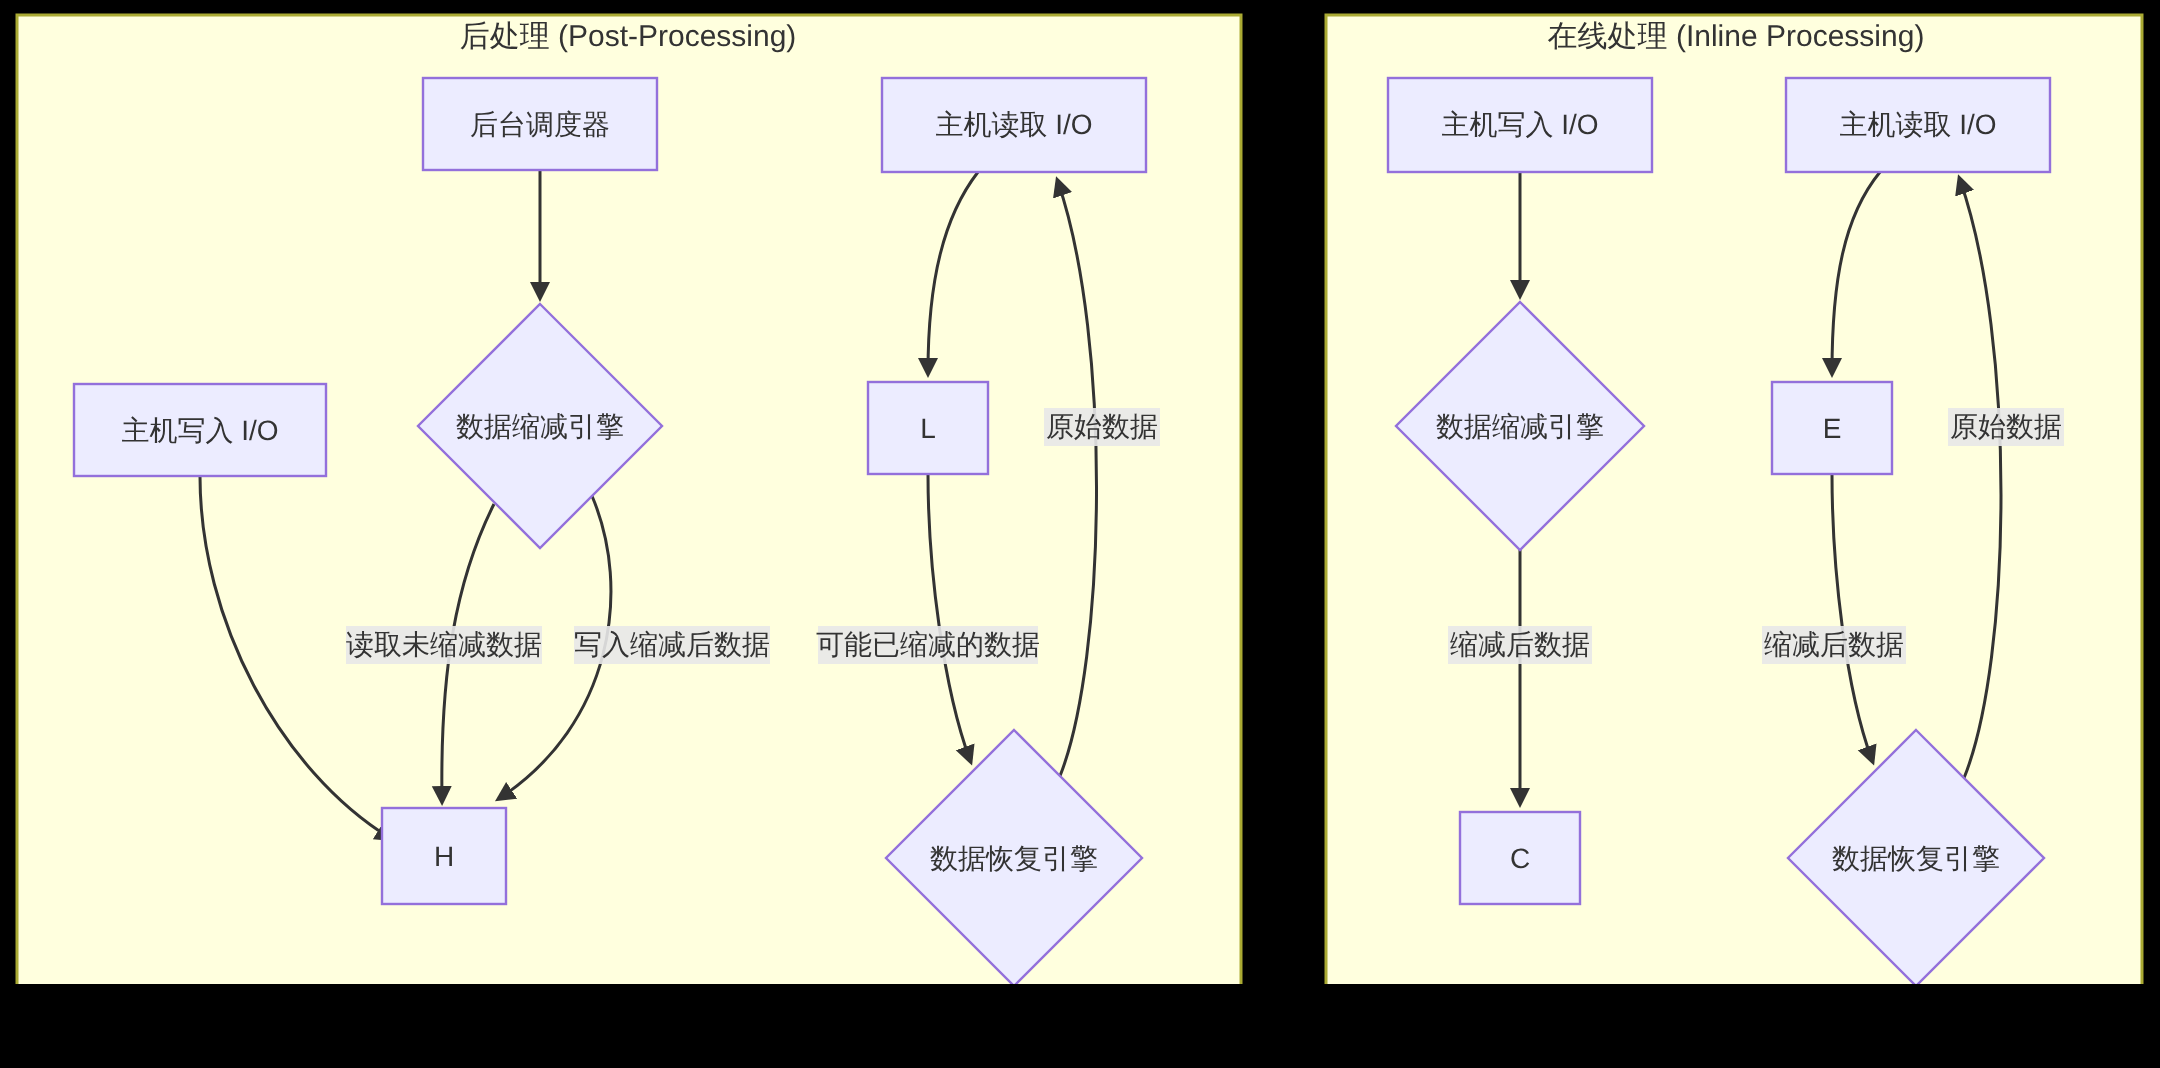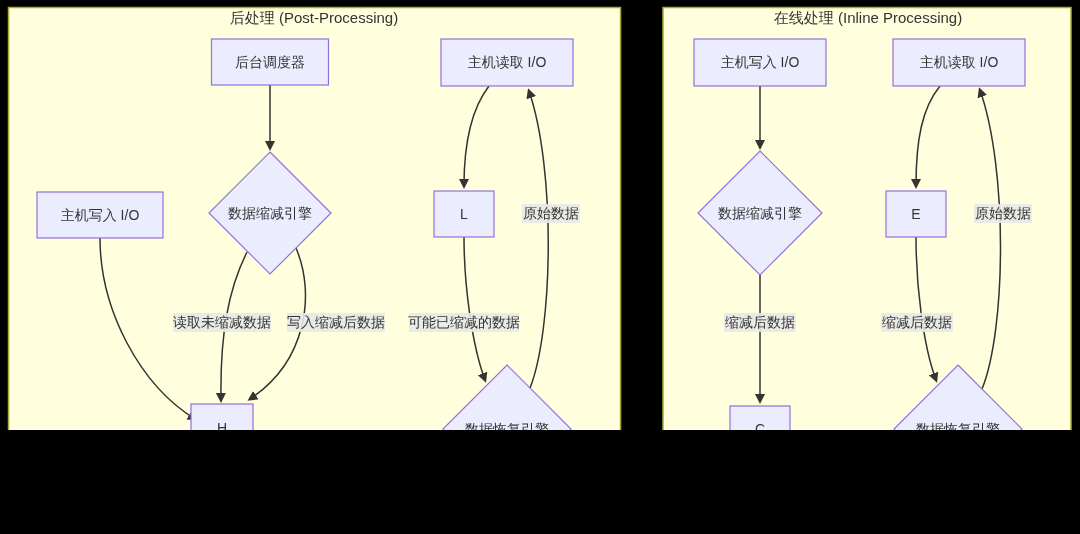--- a/index.html
+++ b/index.html
@@ -1,18 +1,18 @@
 <!DOCTYPE html>
 <html><head>
 <meta charset="utf-8">
 <style>
   html, body { margin: 0; padding: 0; background: #000000; }
   .stage {
     position: relative;
-    width: 1080px; height: 430px;
+    width: 1080px; height: 492px;
     background: #000000;
     font-family: "Liberation Sans", "DejaVu Sans", sans-serif;
   }
   svg { display: block; }
   .cluster-rect { fill: #ffffde; stroke: #aaaa33; stroke-width: 1.5; }
   .node-shape { fill: #ececff; stroke: #9370db; stroke-width: 1.2; }
   .edge { fill: none; stroke: #333333; stroke-width: 1.5; }
   .node-label, .edge-label, .cluster-title {
     font-family: "Liberation Sans", "DejaVu Sans", sans-serif;
     font-size: 14px; fill: #333333; text-anchor: middle;

